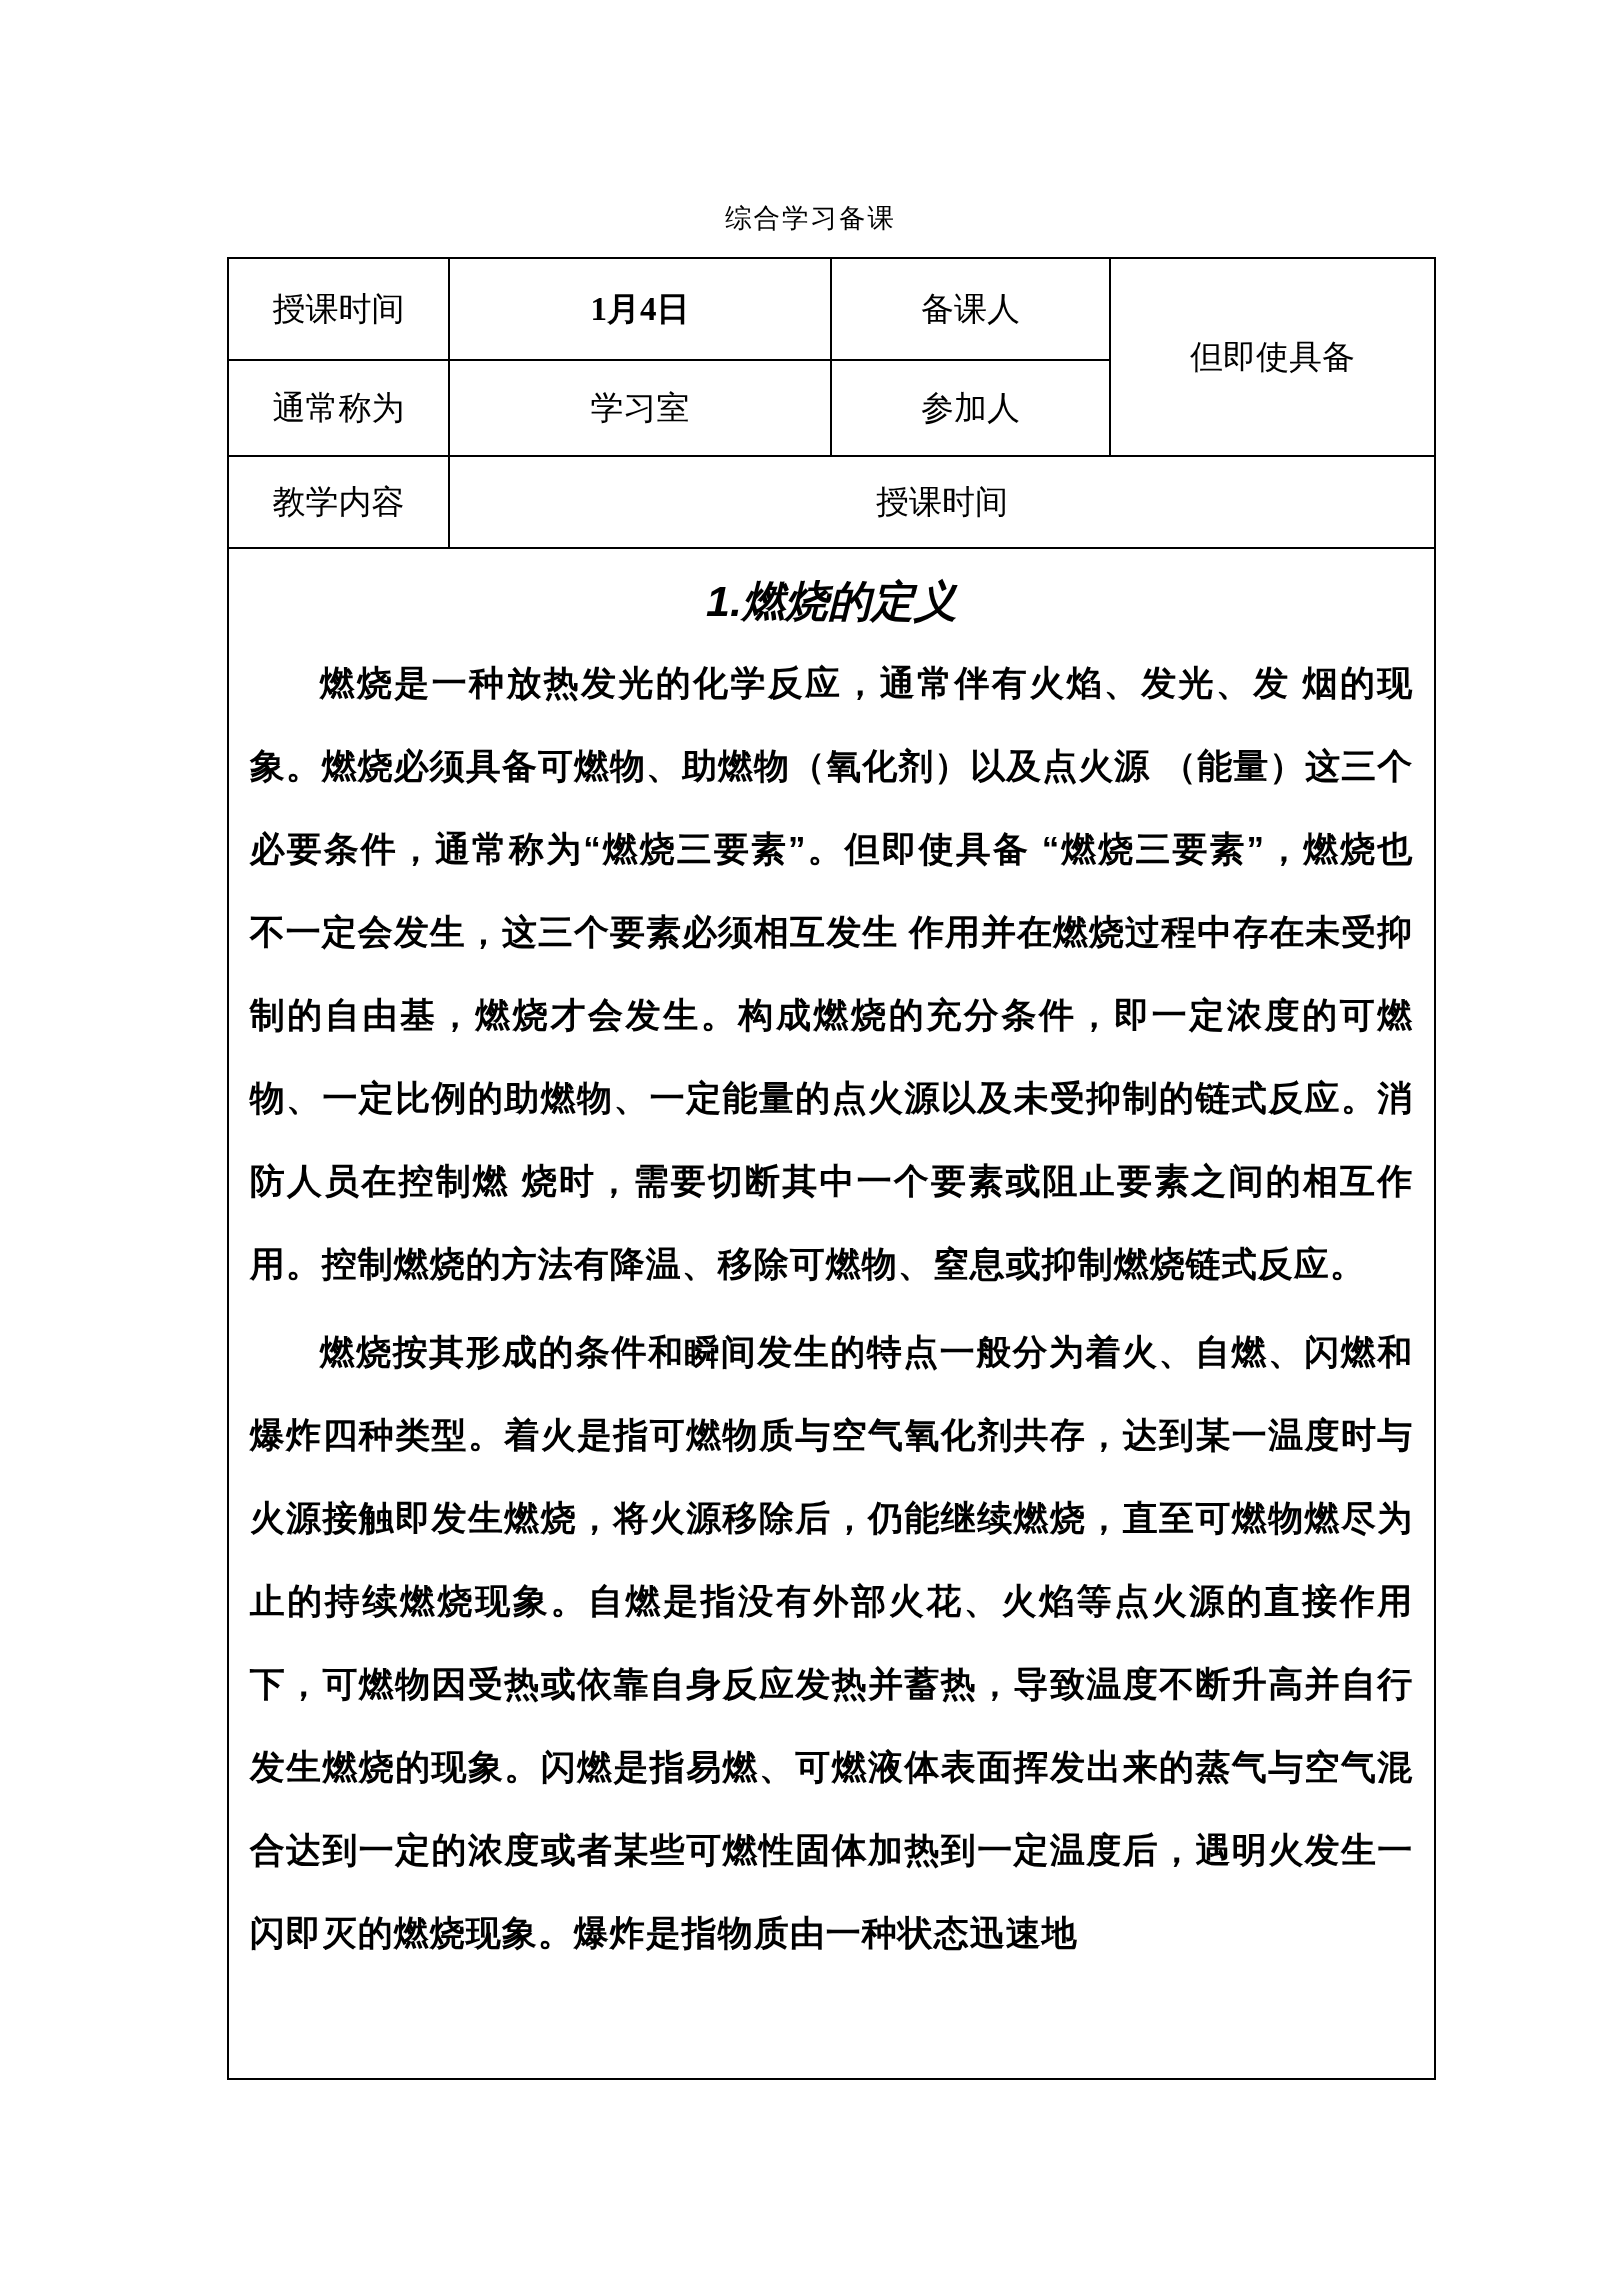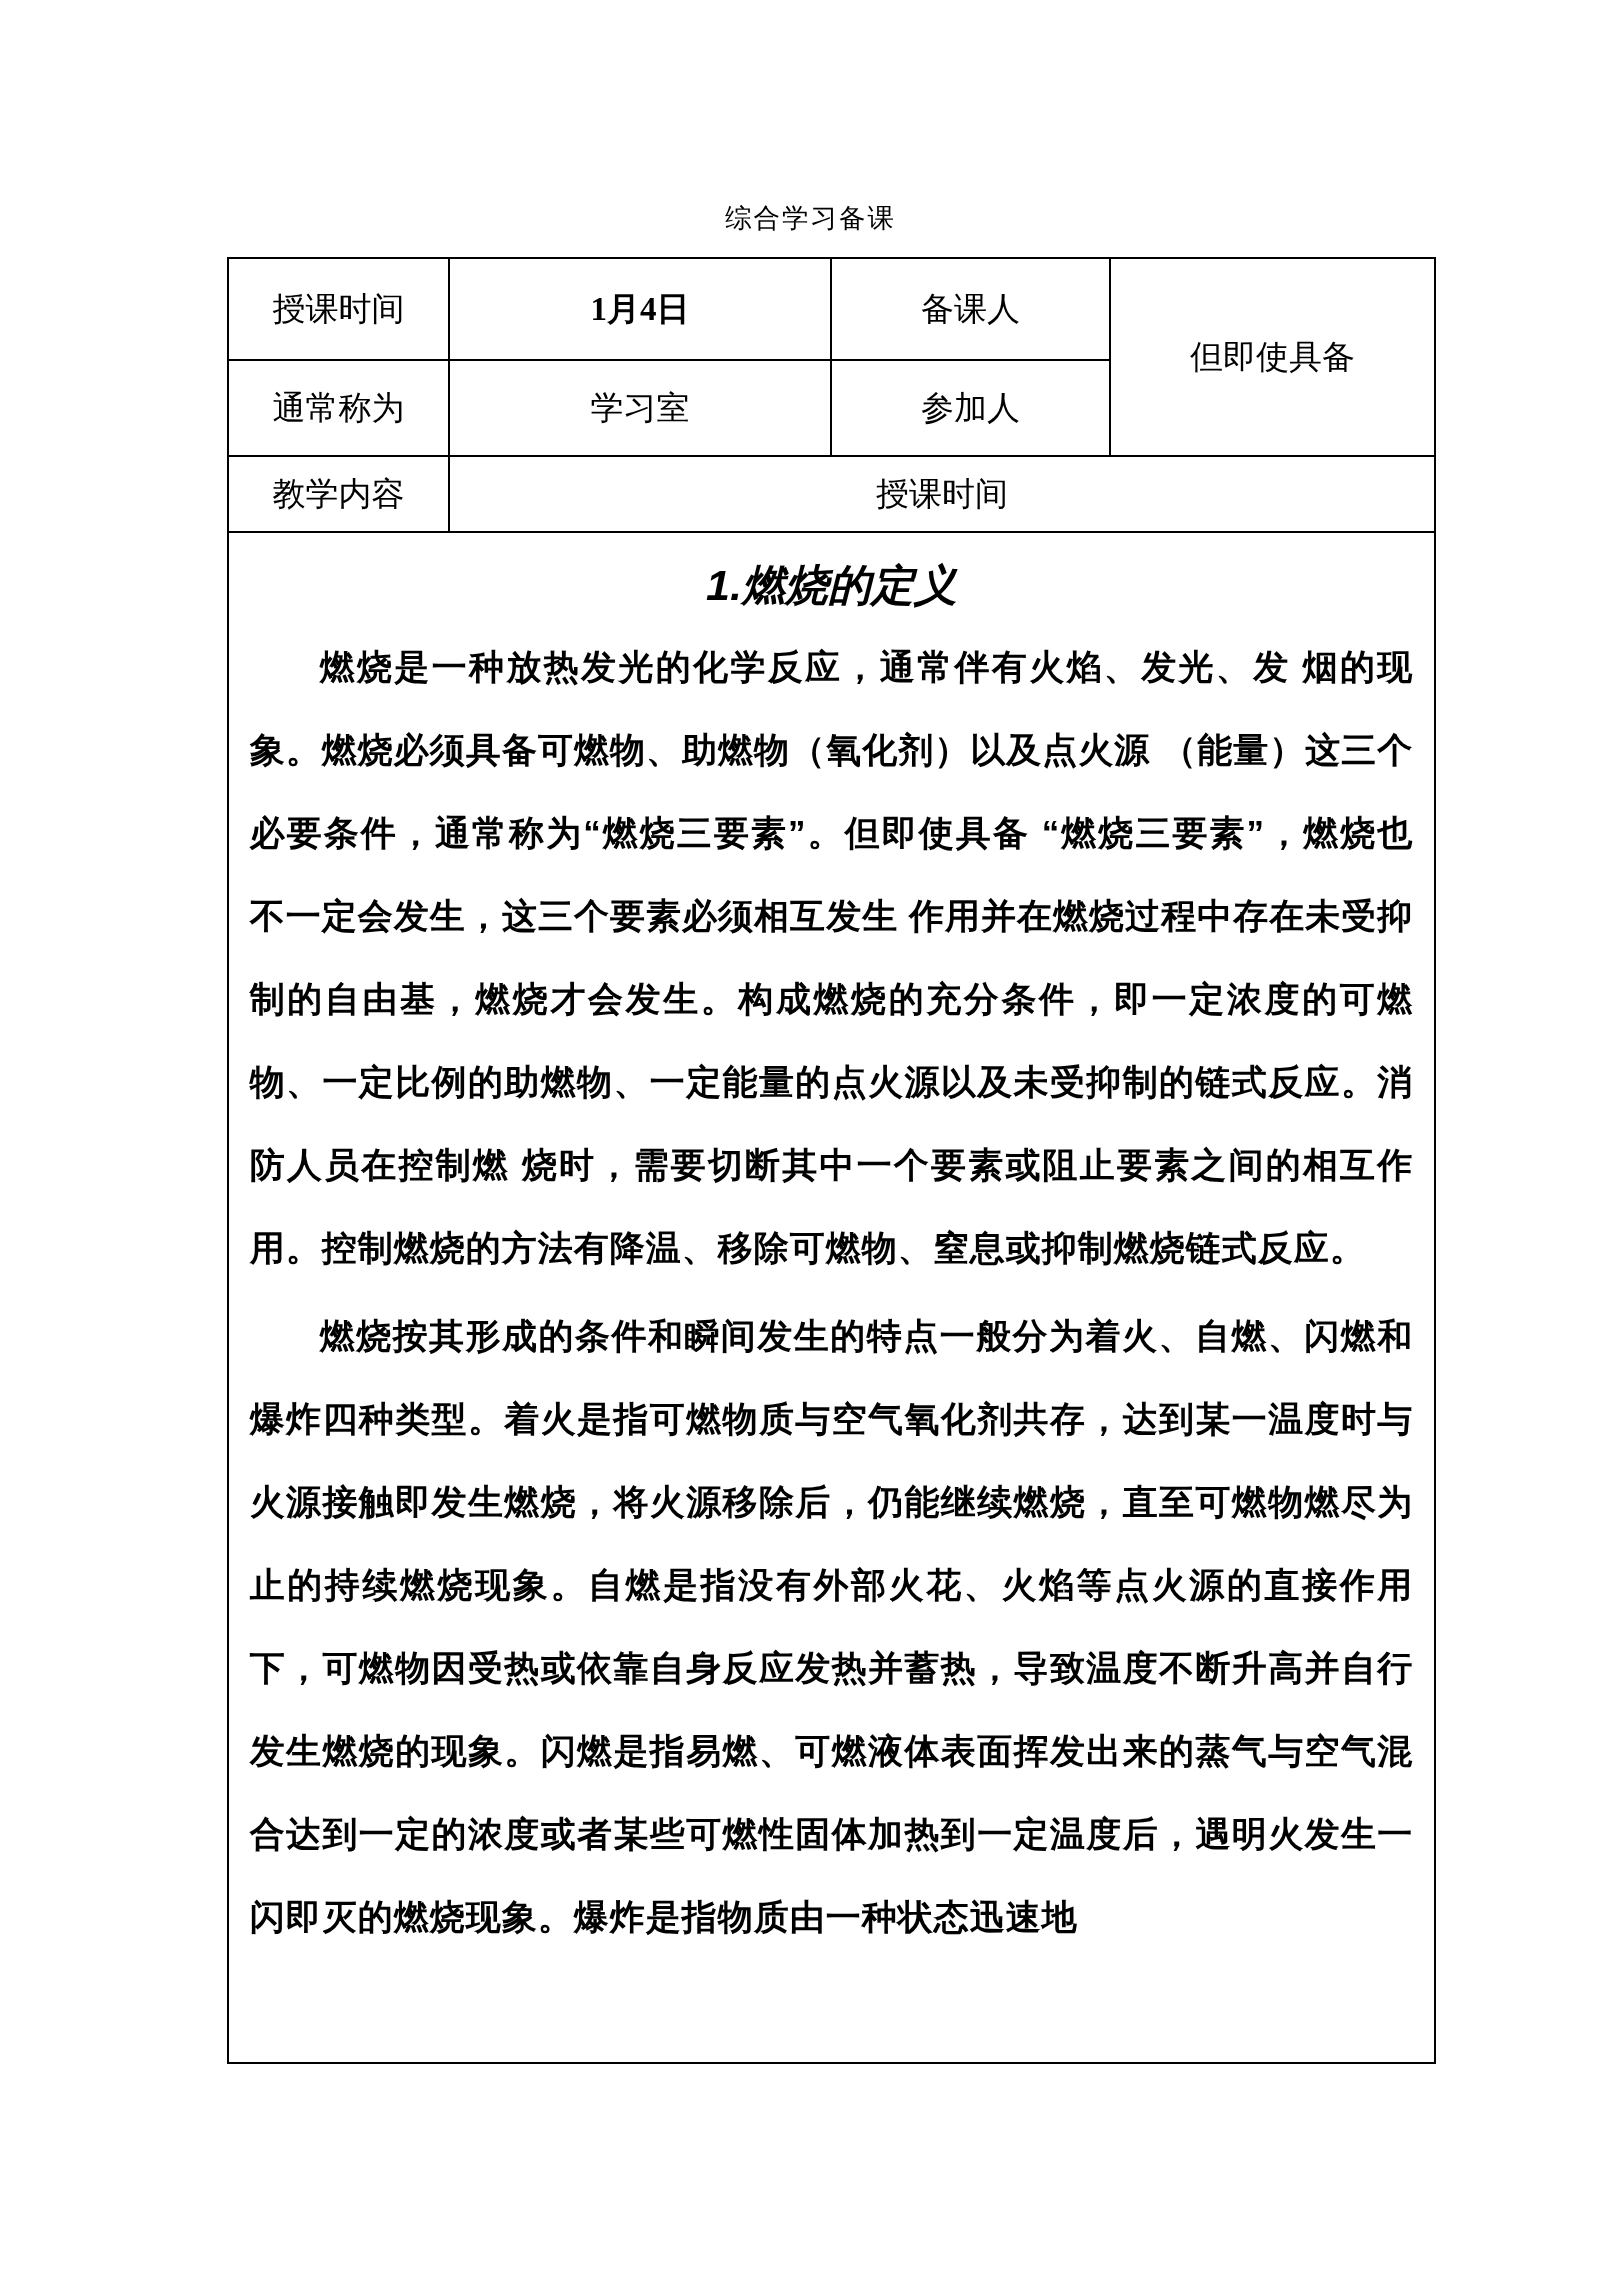--- a/index.html
+++ b/index.html
@@ -35,21 +35,21 @@
   .info-table td {
     border: 2px solid #000000;
     text-align: center;
     vertical-align: middle;
     font-size: 33px;
     padding: 0;
     font-family: "Liberation Serif", "DejaVu Serif", serif;
   }
   tr.r1 { height: 102px; }
   tr.r2 { height: 96px; }
-  tr.r3 { height: 76px; }
+  tr.r3 { height: 92px; }
   td.date-cell { font-weight: 700; margin-top: 27px; }
   td.participants-cell { vertical-align: middle; }
   td.content-cell {
     height: 1531px;
     vertical-align: top;
     text-align: left;
     padding: 17.6px 15.7px 0 15.7px;
   }
   .content-heading {
     margin: 5.9px 0 9.8px 0;

